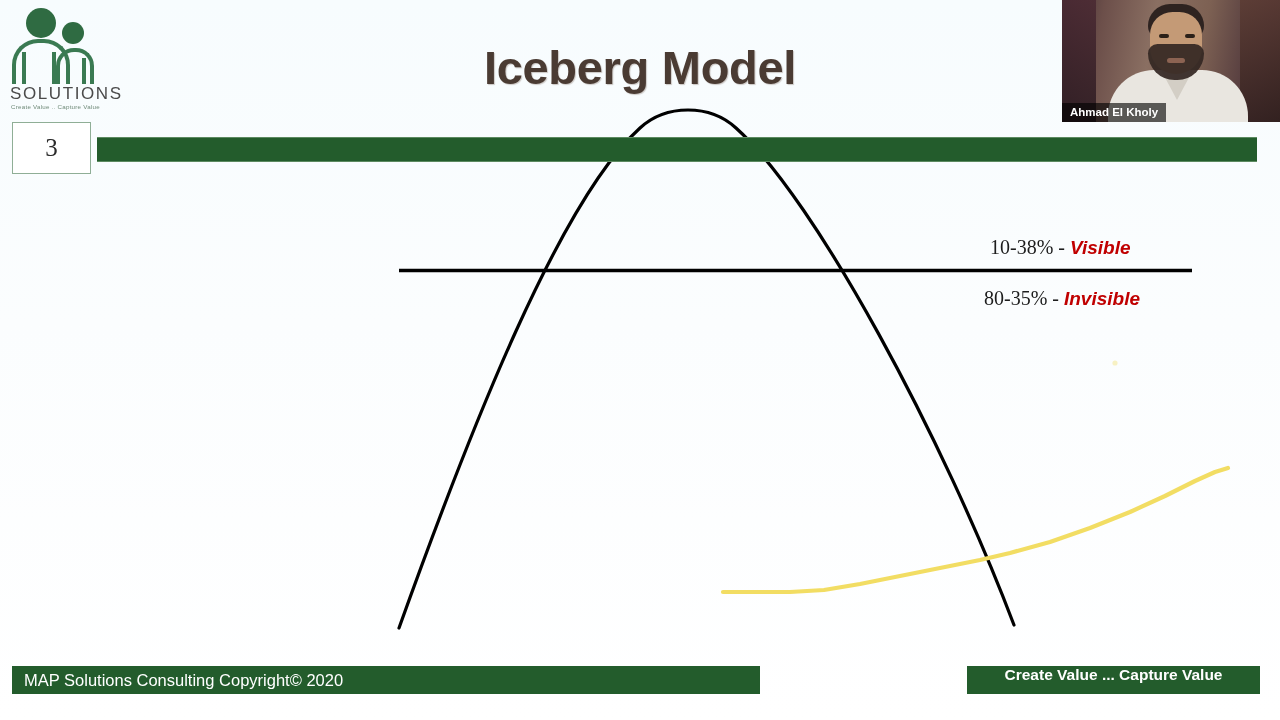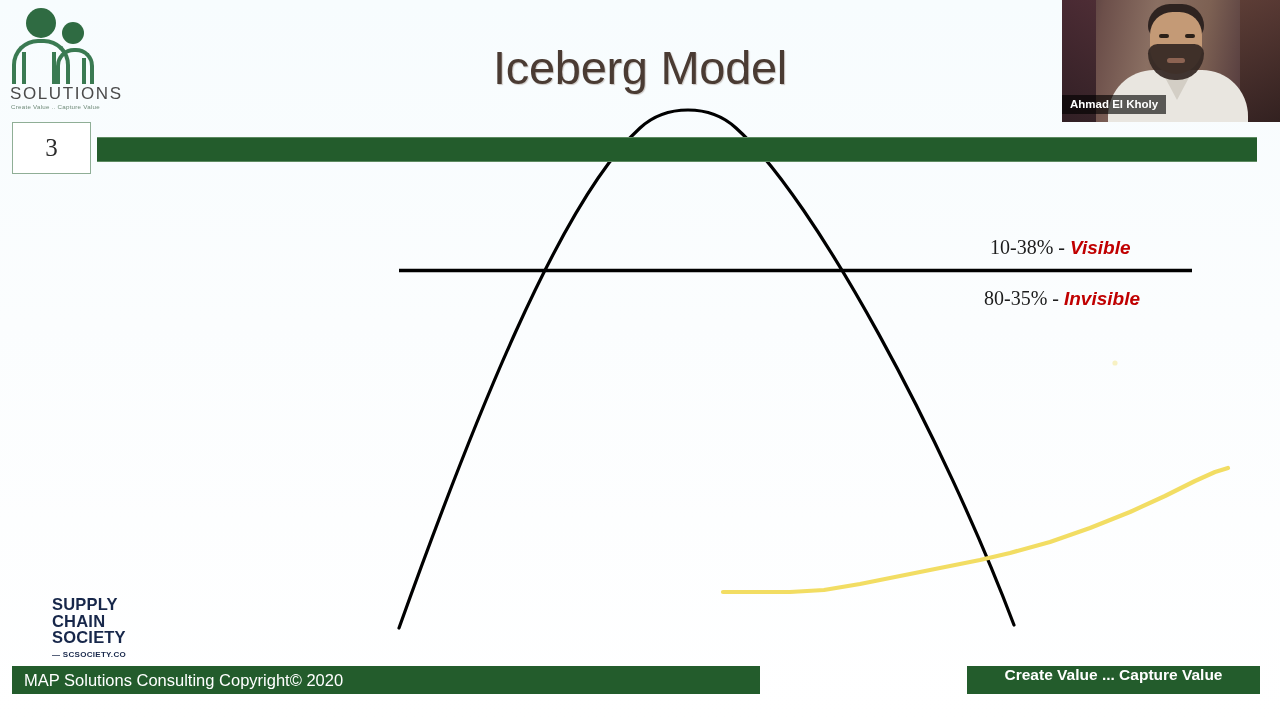--- a/index.html
+++ b/index.html
@@ -51,21 +51,21 @@
   
   #header-bar {
     position:absolute; left:97px; top:137px; width:1160px; height:25px;
     background:#235c2c; border-top:1px solid #5c8a60; border-bottom:1px solid #5c8a60;
     z-index:4;
   }
 
   
   #title {
     position:absolute; left:0; top:40px; width:1280px; text-align:center;
-    font-size:47px; font-weight:400; color:#4a3b33;
+    font-size:47px; font-weight:700; color:#4a3b33;
     font-family:"Liberation Sans", sans-serif;
     letter-spacing:-0.3px;
     text-shadow:1px 1px 1px rgba(120,100,90,.35);
     z-index:5;
   }
 
   
   #iceberg-svg { position:absolute; left:0; top:0; width:1280px; height:720px; z-index:3; }
 
   
@@ -133,21 +133,21 @@
     border-radius:4px; background:#8c6352; }
   #webcam .wc-eyeL { position:absolute; left:97px; top:34px; width:10px; height:4px;
     border-radius:3px; background:#2b2018; }
   #webcam .wc-eyeR { position:absolute; left:123px; top:34px; width:10px; height:4px;
     border-radius:3px; background:#2b2018; }
   #webcam .wc-shirt { position:absolute; left:46px; top:70px; width:140px; height:52px;
     border-radius:46px 46px 0 0; background:#e9e6e0; }
   #webcam .wc-collar { position:absolute; left:99px; top:70px; width:32px; height:30px;
     background:#d3cec5; clip-path:polygon(0 0,100% 0,50% 100%); }
   #webcam .wc-name {
-    position:absolute; left:0; bottom:8px; padding:3px 8px 4px 8px;
+    position:absolute; left:0; bottom:0; padding:3px 8px 4px 8px;
     background:rgba(0,0,0,.62); color:#ffffff;
     font-size:11.5px; font-weight:700;
     font-family:"Liberation Sans", sans-serif;
     text-align:right;
   }
 </style>
 </head>
 <body>
 
 <div id="slide">
@@ -187,26 +187,20 @@
     <circle cx="1115" cy="363" r="2.6" fill="#f2dd63" opacity="0.38"></circle>
   </svg>
 
   <div class="pct-label" id="label-visible">
     <span>10-38% - </span><b>Visible</b>
   </div>
   <div class="pct-label" id="label-invisible">
     <span>80-35% - </span><b>Invisible</b>
   </div>
 
-  <div id="scs-logo">
-    <div class="scs-line">SUPPLY</div>
-    <div class="scs-line">CHAIN</div>
-    <div class="scs-line">SOCIETY</div>
-    <div class="scs-url">— SCSOCIETY.CO</div>
-  </div>
 
   <div id="footer-left">
     <span>MAP Solutions Consulting Copyright© 2020</span>
   </div>
   <div id="footer-right">
     <span>Create Value ... Capture Value</span>
   </div>
 
   <div id="webcam">
     <div class="wc-bg"></div>

